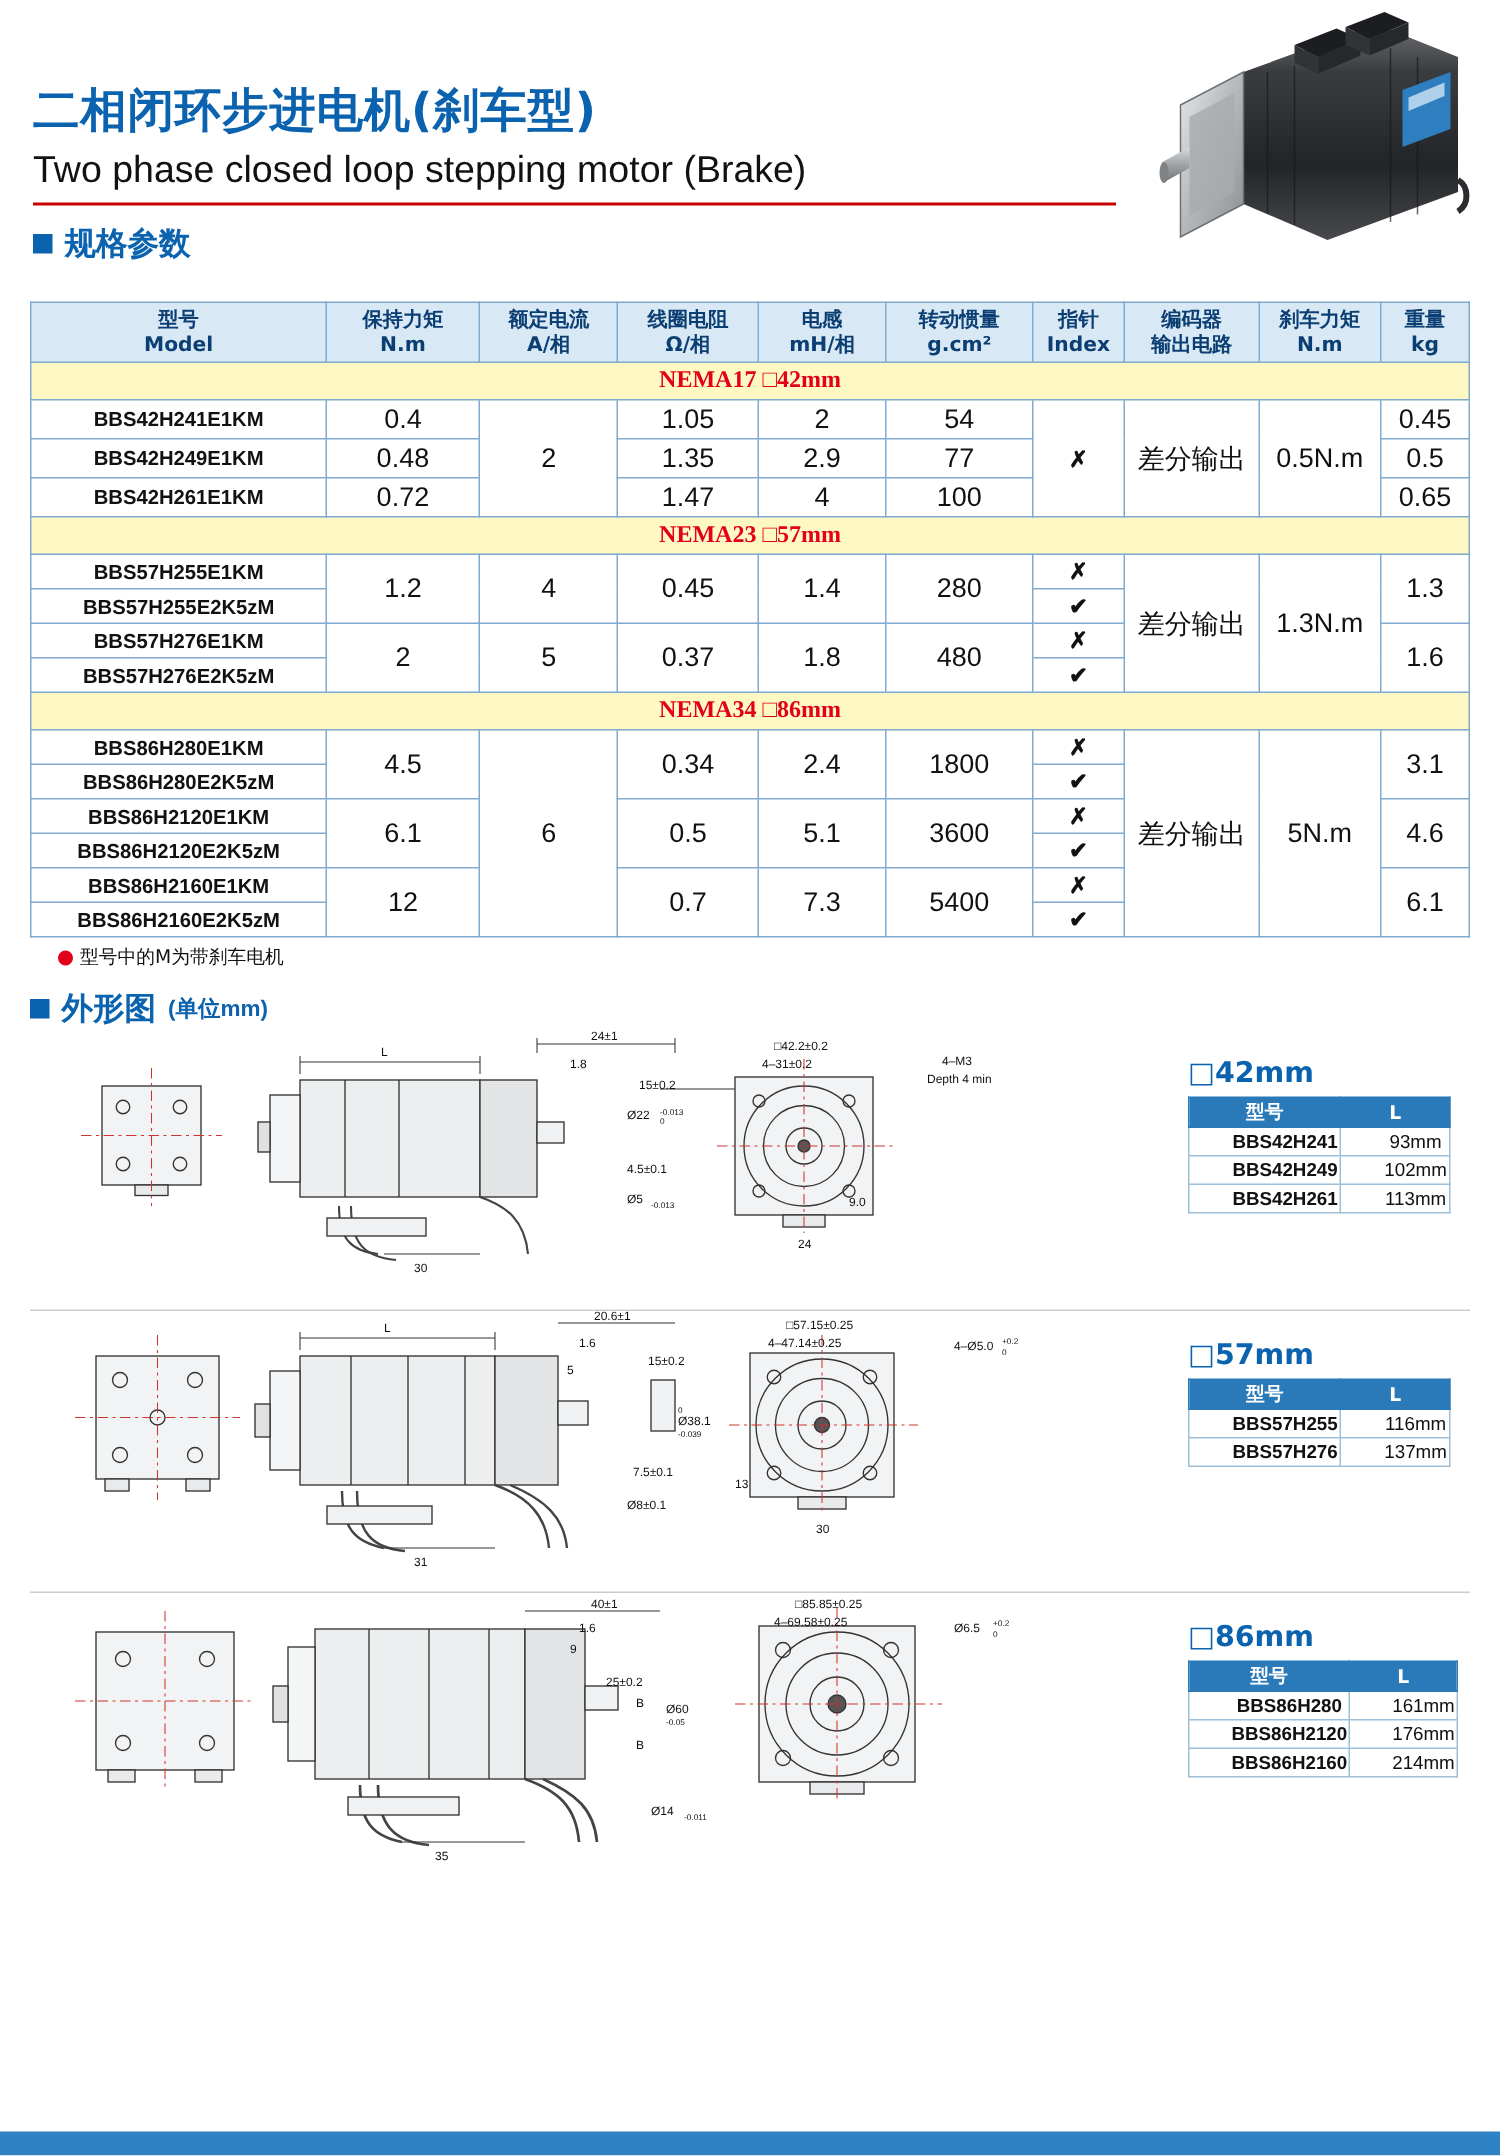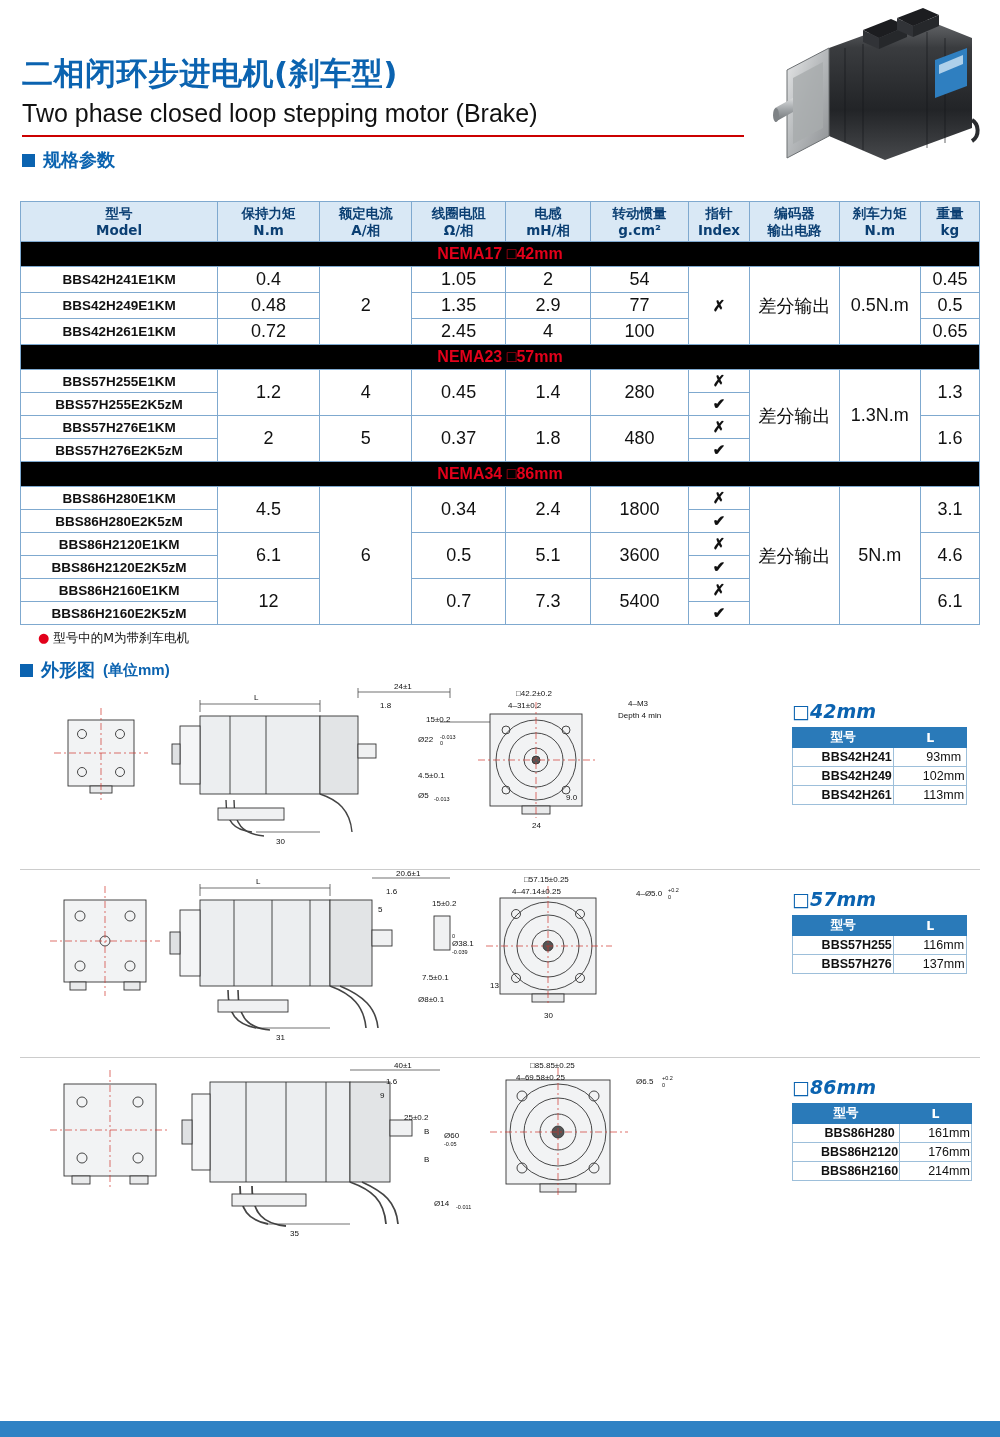--- a/index.html
+++ b/index.html
@@ -28,64 +28,63 @@
   .hr-line { width:722px; height:2px; background:#c00; margin:7px 0 9px 0; }
   .subtitle {
     font-size:22px; color:#0b63b0; font-weight:bold;
     font-family:"DejaVu Sans","Liberation Sans",sans-serif;
   }
   .sec-head {
     display:flex; align-items:center; gap:8px; margin-top:11px;
   }
   .sec-head .sq { width:13px; height:13px; background:#0b63b0; display:inline-block; }
   .sec-head .txt {
-    font-size:18px; font-weight:bold; color:#0b63b0;
+    font-size:21px; font-weight:bold; color:#0b63b0;
     font-family:"DejaVu Sans","Liberation Sans",sans-serif;
   }
   .sec-head .unit { font-size:15px; font-weight:bold; color:#0b63b0; }
 
   
   .motor-photo { position:absolute; right:18px; top:8px; width:215px; height:190px; }
 
   
   .spec-wrap { padding:0 20px; margin-top:6px; }
   table.spec { border-collapse:collapse; width:960px; font-size:13px; }
   table.spec th, table.spec td {
     border:1px solid #7fa9cf; text-align:center; vertical-align:middle;
     padding:2px 2px;
   }
   table.spec thead th {
     background:#d9e8f5; color:#0b3f73; font-weight:bold; line-height:1.25;
     font-size:13.5px; height:40px;
     font-family:"DejaVu Sans","Liberation Sans",sans-serif;
   }
   .grp-row td {
-    background:#000000; color:#e2001a; font-weight:bold; font-size:16px; height:25px;
-    font-family:Liberation Sans, sans-serif;
+    background:#fef9c3; color:#e2001a; font-weight:bold; font-size:16px; height:25px;
+    font-family:Liberation Serif, serif;
   }
   .model-cell { font-weight:bold; font-size:13.5px; text-align:center; }
   td.val { font-size:18px; }
   .chk { font-size:15px; font-weight:bold; }
   .cn { font-family:"DejaVu Sans","Liberation Sans",sans-serif; }
   .note {
     margin:5px 0 0 18px; font-size:12.5px; color:#111;
     font-family:"DejaVu Sans","Liberation Sans",sans-serif;
   }
   .note .dot { color:#e2001a; font-size:13px; }
 
   
   .draw-sec { padding:0 20px; }
   .draw-block { position:relative; width:960px; height:188px; border-bottom:1px solid #ccc; }
   .draw-block:last-child { border-bottom:none; }
   .draw-canvas { position:absolute; left:0; top:0; width:730px; height:188px; }
   .size-panel { position:absolute; right:8px; top:18px; width:180px; }
   .size-title {
     font-size:19px; font-weight:bold; color:#0b63b0; margin-bottom:5px;
     font-family:"DejaVu Sans","Liberation Sans",sans-serif;
-    font-style:italic;
   }
   table.size { border-collapse:collapse; width:175px; font-size:12.5px; }
   table.size th {
     background:#2a7ab9; color:#fff; border:1px solid #2a7ab9; height:19px; font-weight:bold;
     font-family:"DejaVu Sans","Liberation Sans",sans-serif;
   }
   table.size td { border:1px solid #9dbfda; height:19px; text-align:center;padding-left:28px; }
   table.size td.m { font-weight:bold; }
   .footer-bar { position:absolute; left:0; bottom:0; width:1000px; height:16px; background:#2f82c4; }
   svg text { font-family:"Liberation Sans", sans-serif; }
@@ -223,21 +222,21 @@
           <td class="model-cell">BBS42H249E1KM</td>
           <td class="val">0.48</td>
           <td class="val">1.35</td>
           <td class="val">2.9</td>
           <td class="val">77</td>
           <td class="val">0.5</td>
         </tr>
         <tr>
           <td class="model-cell">BBS42H261E1KM</td>
           <td class="val">0.72</td>
-          <td class="val">2.45</td>
+          <td class="val">1.47</td>
           <td class="val">4</td>
           <td class="val">100</td>
           <td class="val">0.65</td>
         </tr>
 
         <tr class="grp-row">
           <td colspan="10">NEMA23  □57mm</td>
         </tr>
         <tr>
           <td class="model-cell">BBS57H255E1KM</td>

